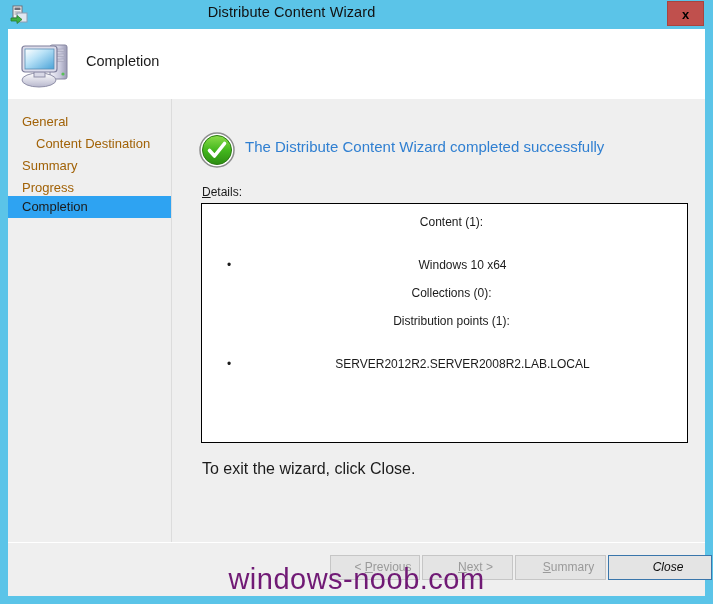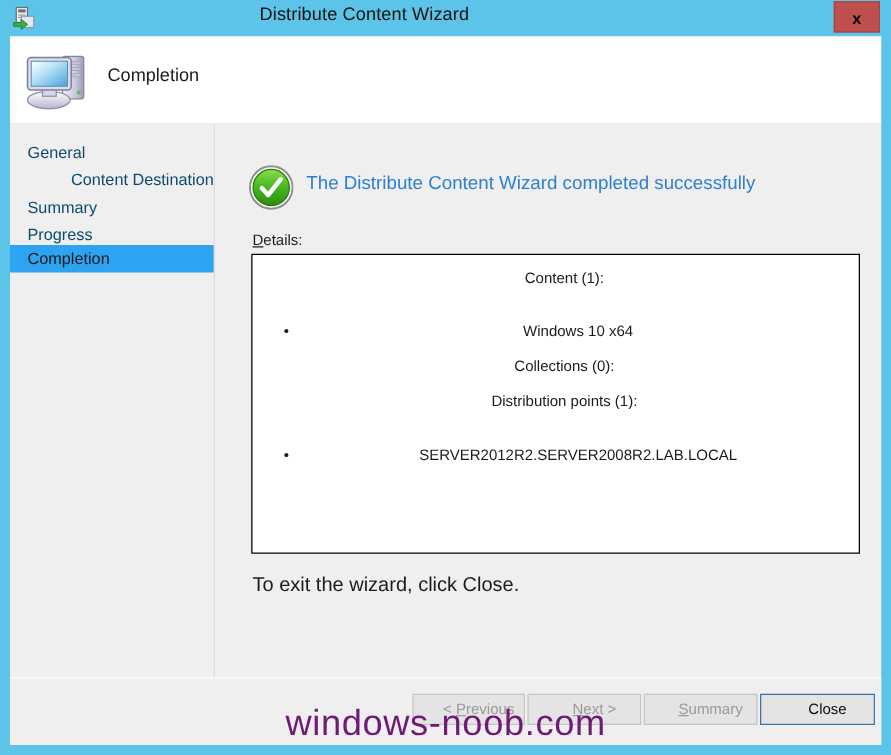--- a/index.html
+++ b/index.html
@@ -103,27 +103,27 @@
     width: 1px; height: 497px;
     background: #dcdcdc;
   }
   .nav-item {
     position: absolute;
     left: 0;
     width: 163px;
     height: 22px;
     line-height: 22px;
     font-size: 13px;
-    color: #0c4a6e;
+    color: #a16207;
     box-sizing: border-box;
     padding-left: 14px;
     cursor: pointer;
     white-space: nowrap;
   }
-  .nav-item.indent { padding-left: 28px; text-align: right; }
+  .nav-item.indent { padding-left: 28px; }
   .nav-item.selected {
     background: #2ea3f2;
     color: #1b1b1b;
   }
 
   
   .main {
     position: absolute;
     left: 164px; top: 0;
     width: 533px; height: 497px;
@@ -219,21 +219,21 @@
   .wizard-btn u { text-decoration: underline; }
   .wizard-btn.enabled {
     background: #e4e4e4;
     border: 1px solid #3a76ab;
     color: #0d0d0d;
     cursor: pointer;
   }
   #btn-previous { left: 322px; width: 90px; }
   #btn-next     { left: 414px; width: 91px; }
   #btn-summary  { left: 507px; width: 91px; }
-  #btn-close    { left: 600px; width: 92px; }
+  #btn-close    { left: 600px; width: 104px; font-style: italic; }
 
   
   .watermark {
     position: absolute;
     left: 0; top: 563px;
     width: 713px;
     text-align: center;
     font-size: 29px;
     color: #701a75;
     letter-spacing: 0.5px;

